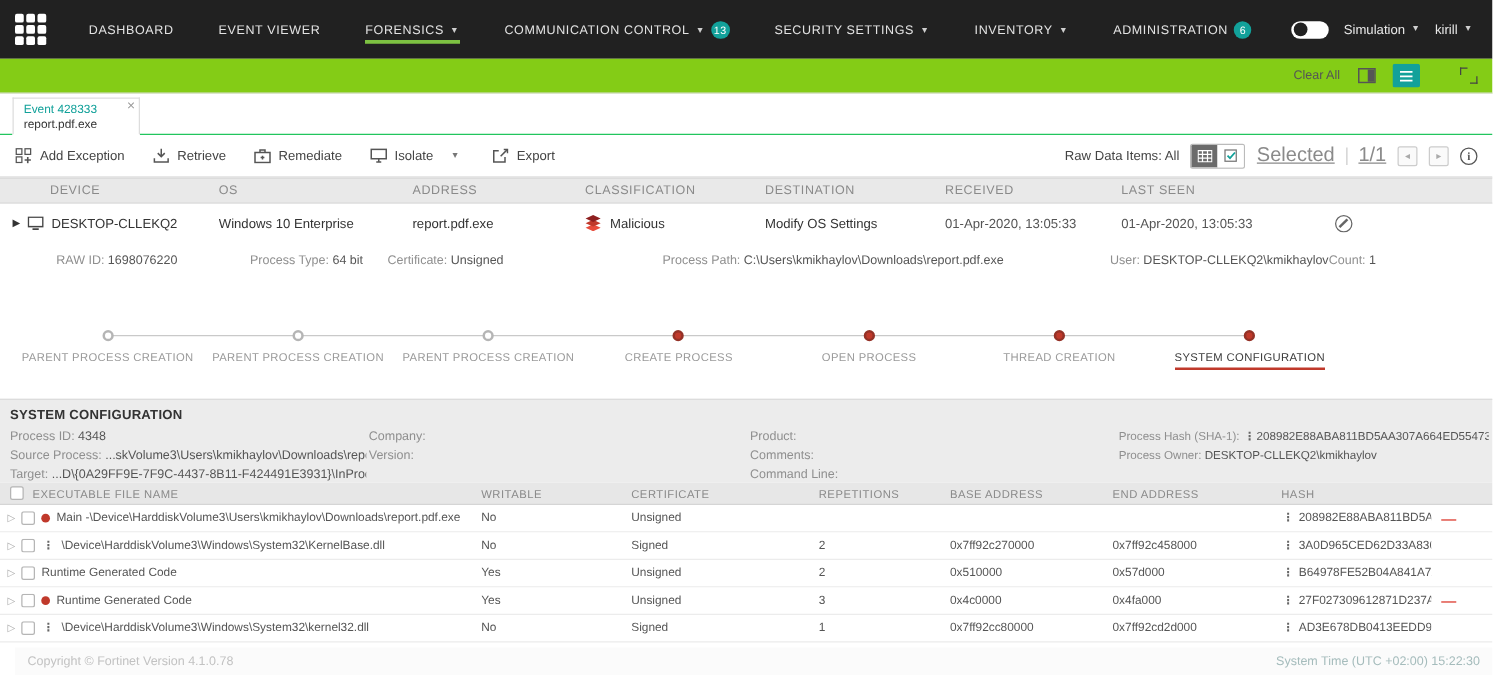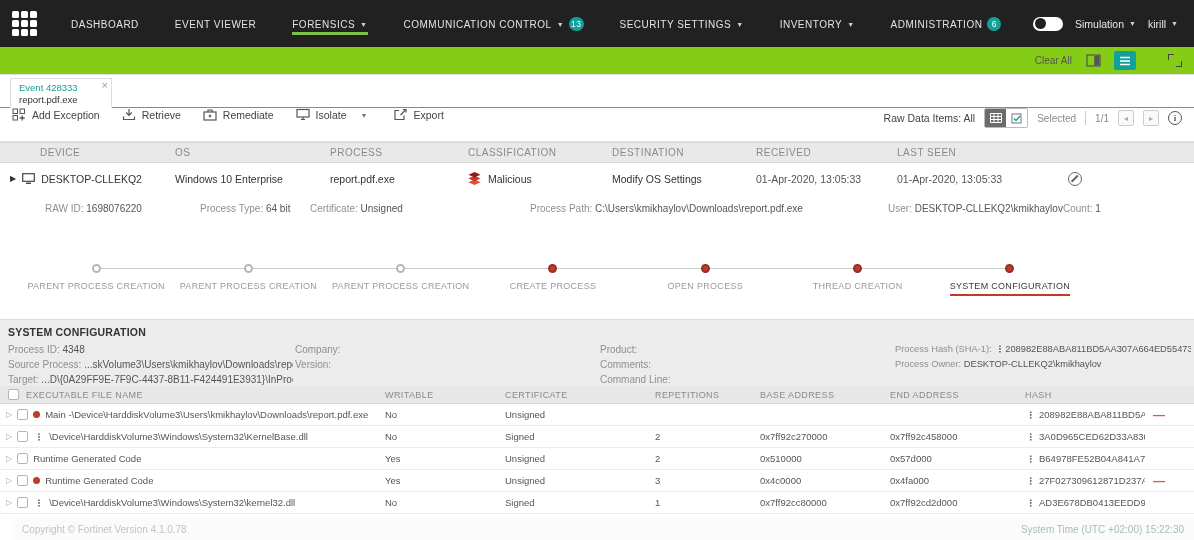--- a/index.html
+++ b/index.html
@@ -30,30 +30,30 @@
   .fullscreen::after { content:''; position:absolute; right:0; bottom:0; width:5px; height:5px; border-bottom:1.5px solid #444; border-right:1.5px solid #444; }
 
   
   .tabbar { height:33px; border-bottom:1px solid #22c55e; position:relative; background:#fff; }
   .tab { position:absolute; left:10px; top:3px; bottom:-1px; width:102px; background:#fff; border:1px solid #ddd; border-bottom:1px solid #fff; padding:3px 8px 0; cursor:pointer; }
   .tab-title { color:#12a19a; font-size:9.5px; display:block; }
   .tab-sub { color:#333; font-size:9.5px; display:block; margin-top:1px; }
   .tab-close { position:absolute; top:0; right:3px; color:#999; font-size:11px; cursor:pointer; }
 
   
-  .toolbar { height:34px; display:flex; align-items:flex-start; padding:0 12px; border-bottom:1px solid #e0e0e0; }
+  .toolbar { height:34px; display:flex; align-items:center; padding:0 12px; border-bottom:1px solid #e0e0e0; }
   .tool { display:flex; align-items:center; gap:6px; font-size:10.5px; color:#444; margin-right:22px; cursor:pointer; }
   .ticon { width:14px; height:13px; }
   .isolate-caret { margin-left:-12px; margin-right:22px; font-size:7px; color:#777; cursor:pointer; padding:4px; }
   .toolbar-right { margin-left:auto; display:flex; align-items:center; gap:9px; }
   .rawdata-label { font-size:10.5px; color:#444; }
   .seg { display:flex; border:1px solid #bbb; border-radius:2px; overflow:hidden; }
   .seg .segbtn { width:21px; height:18px; display:flex; align-items:center; justify-content:center; background:#fff; cursor:pointer; }
   .seg .segbtn.on { background:#6b6b6b; }
-  .muted { color:#8a8a8a; font-size:10px; }
+  .muted { color:#8a8a8a; font-size:16px;text-decoration:underline; }
   .vline { width:1px; height:14px; background:#ccc; }
   .pagebtn { width:16px; height:16px; border:1px solid #ccc; border-radius:2px; background:#fafafa; color:#aaa; font-size:8px; display:flex; align-items:center; justify-content:center; cursor:pointer; }
   .info-icon { width:14px; height:14px; border:1.5px solid #555; border-radius:50%; color:#555; font-size:9px; font-weight:bold; display:flex; align-items:center; justify-content:center; cursor:pointer; font-family:"Liberation Serif",serif; }
 
   
   .egrid { display:grid; grid-template-columns:175px 155px 138px 144px 144px 141px 143px 1fr; }
   .eheader { height:21px; background:#e9e9e9; border-top:1px solid #d8d8d8; border-bottom:1px solid #d8d8d8; align-items:center; }
   .eheader > div { font-size:10px; color:#8a8a8a; letter-spacing:.5px; white-space:nowrap; }
   .eheader > div:first-child { padding-left:40px; }
   .erow { height:31px; align-items:center; background:#fff; }
@@ -64,21 +64,21 @@
   .block-icon { width:14px; height:14px; border:1.5px solid #666; border-radius:50%; position:relative; margin-left:28px; cursor:pointer; display:block; }
   .block-icon::after { content:''; position:absolute; left:5.2px; top:1.5px; width:1.5px; height:8.5px; background:#666; transform:rotate(45deg); }
 
   .edetail { position:relative; height:34px; font-size:10px; white-space:nowrap; }
   .edetail span.lab { color:#8f8f8f; }
   .edetail span.val { color:#555; }
   .dpos { position:absolute; top:9px; }
 
   
   .stepper-wrap { height:91px; padding-top:36px; }
-  .stepper { display:flex; width:1066px; margin-left:20px; position:relative; }
+  .stepper { display:flex; width:1066px; margin-left:10px; position:relative; }
   .stepper-line { position:absolute; top:4px; height:1px; background:#c9c9c9; left:calc(100%/14); right:calc(100%/14); }
   .step { flex:1; display:flex; flex-direction:column; align-items:center; position:relative; z-index:1; cursor:pointer; }
   .dot { width:9px; height:9px; border-radius:50%; background:#fff; border:2px solid #b5b5b5; }
   .step.active .dot, .step.selected .dot { background:#c0392b; border-color:#943126; }
   .step-label { margin-top:8px; font-size:9px; color:#9a9a9a; letter-spacing:.3px; white-space:nowrap; }
   .step.selected .step-label { color:#3a3a3a; border-bottom:2px solid #c0392b; padding-bottom:3px; }
 
   
   .sysconf { height:67px; background:#ececec; border-top:1px solid #dcdcdc; position:relative; font-size:10px; }
   .sysconf-title { position:absolute; left:8px; top:6px; font-size:10.5px; font-weight:bold; color:#333; letter-spacing:.2px; }
@@ -250,21 +250,21 @@
     <span class="muted">1/1</span>
     <span class="pagebtn">◂</span>
     <span class="pagebtn">▸</span>
     <span class="info-icon">i</span>
   </div>
 </div>
 
 <div class="egrid eheader">
   <div>DEVICE</div>
   <div>OS</div>
-  <div>PROCESS</div>
+  <div>ADDRESS</div>
   <div>CLASSIFICATION</div>
   <div>DESTINATION</div>
   <div>RECEIVED</div>
   <div>LAST SEEN</div>
   <div></div>
 </div>
 
 <div class="egrid erow">
   <div class="cell cell-dev">
     <span class="exp-main">▶</span>

